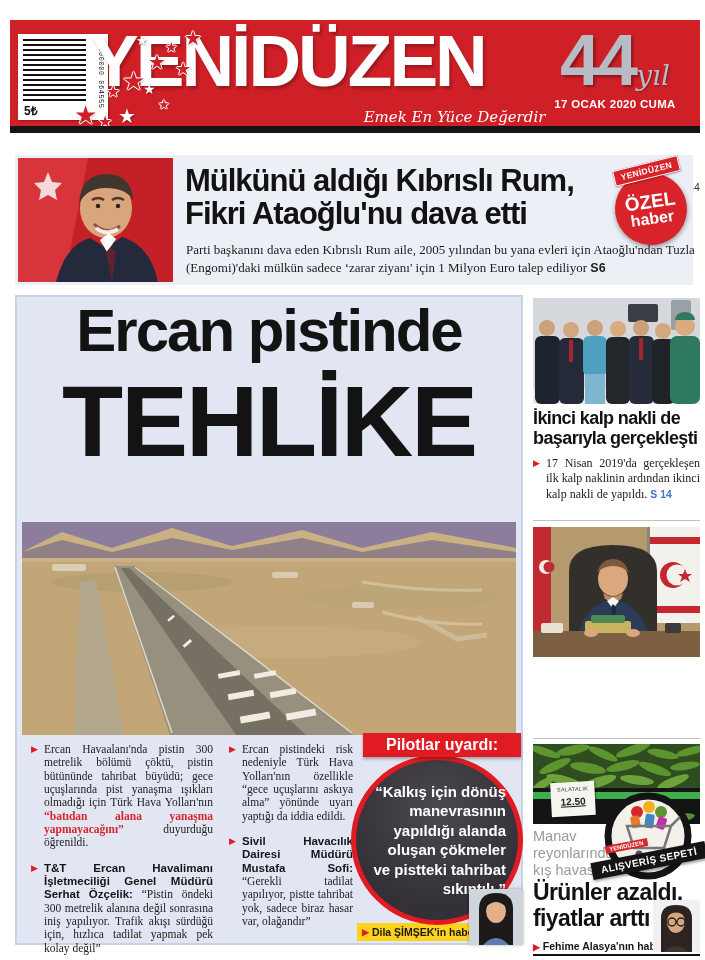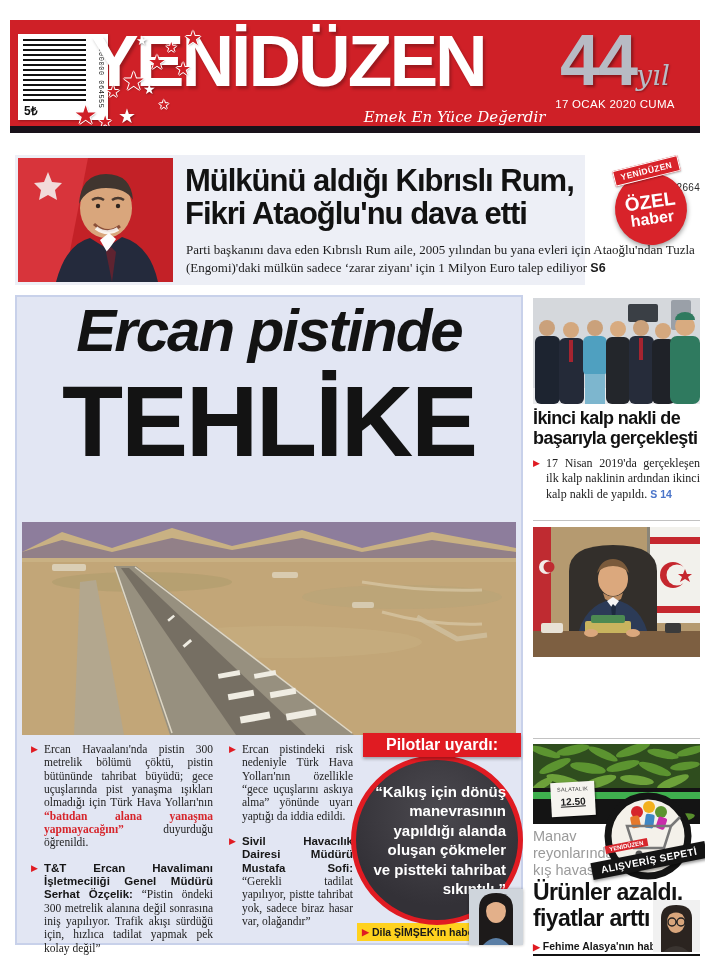--- a/index.html
+++ b/index.html
@@ -25,50 +25,50 @@
       font-family:"DejaVu Serif",serif;font-style:italic;}
   .star{position:absolute;line-height:1;color:#cf2027;
       text-shadow:-1px 0 #fff,1px 0 #fff,0 -1px #fff,0 1px #fff,1px 1px 2px rgba(0,0,0,.35);}
   .star.w{color:#fff;text-shadow:1px 1px 2px rgba(0,0,0,.4);}
 
   .mast-right{right:6px;top:6px;width:158px;text-align:center;}
   .years-num{font-size:72px;font-weight:700;color:#b7bbc4;line-height:.95;
       text-shadow:2px 2px 3px rgba(0,0,0,.35);letter-spacing:-2px;}
   .years-lbl{font-size:28px;color:#b7bbc4;font-family:"DejaVu Serif",serif;font-style:italic;
       text-shadow:1px 1px 2px rgba(0,0,0,.35);}
-  .mast-date{margin-top:4px;font-size:11.5px;font-weight:400;color:#fff;letter-spacing:.3px;
+  .mast-date{margin-top:4px;font-size:11.5px;font-weight:700;color:#fff;letter-spacing:.3px;
       padding-bottom:22px;border-bottom:6px solid #ffffff;}
   .mast-site{margin-top:8px;font-size:10px;font-weight:600;color:#fff;}
 
   
   .ozel-badge{position:absolute;width:80px;}
   .ozel-circle{width:72px;height:72px;border-radius:50%;background:#d8232a;color:#fff;
       display:flex;flex-direction:column;align-items:center;justify-content:center;
       transform:rotate(-8deg);box-shadow:0 2px 5px rgba(0,0,0,.4);margin-top:10px;}
   .ozel-l1{font-size:19px;font-weight:800;line-height:1;}
   .ozel-l2{font-size:16px;font-weight:800;line-height:1;}
   .ozel-ribbon{position:absolute;top:0;left:-2px;background:#d8232a;color:#fff;font-size:8.5px;
       font-weight:700;padding:2px 6px;transform:rotate(-14deg);border:1px solid #fff;z-index:2;
       letter-spacing:.4px;box-shadow:0 1px 2px rgba(0,0,0,.35);}
 
   
-  .topstory{left:15px;top:155px;width:570px;height:130px;background:#edeff6;}
+  .topstory{left:15px;top:155px;width:678px;height:130px;background:#edeff6;}
   .ts-photo{position:absolute;left:3px;top:3px;width:155px;height:124px;overflow:hidden;}
   .ts-headline{position:absolute;left:170px;top:10px;font-size:31px;font-weight:800;
       letter-spacing:-1px;line-height:1.05;color:#121212;}
   .ts-badge{left:600px;top:8px;}
   .ts-deck{position:absolute;left:171px;top:86px;width:522px;font-family:"Liberation Serif",serif;
       font-size:13px;line-height:1.35;color:#1c1c1c;}
   .ref-dark{font-family:"Liberation Sans",sans-serif;font-weight:800;font-size:12.5px;}
 
   
   .mainbox{left:15px;top:295px;width:508px;height:650px;background:#e2e6f3;
       border:2px solid #c8d1ea;box-sizing:border-box;}
   .mb-h1{position:absolute;left:0;top:4px;width:100%;text-align:center;font-size:60px;
-      font-weight:800;letter-spacing:-2px;color:#131313;line-height:1;font-style:italic;}
+      font-weight:800;letter-spacing:-2px;color:#131313;line-height:1;}
   .mb-h2{position:absolute;left:0;top:68px;width:100%;text-align:center;font-size:100px;
       font-weight:800;letter-spacing:-2px;color:#131313;line-height:1.12;}
   .runway{position:absolute;left:5px;top:225px;width:494px;height:213px;overflow:hidden;}
 
   .bullets{position:absolute;top:446px;font-family:"Liberation Serif",serif;font-size:11.5px;
       line-height:1.16;color:#222;text-align:justify;}
   .bullets.c1{left:14px;width:182px;}
   .bullets.c2{left:212px;width:124px;}
   .bullet{position:relative;padding-left:13px;margin-bottom:12px;}
   .tri{color:#e01b22;font-size:9px;}

